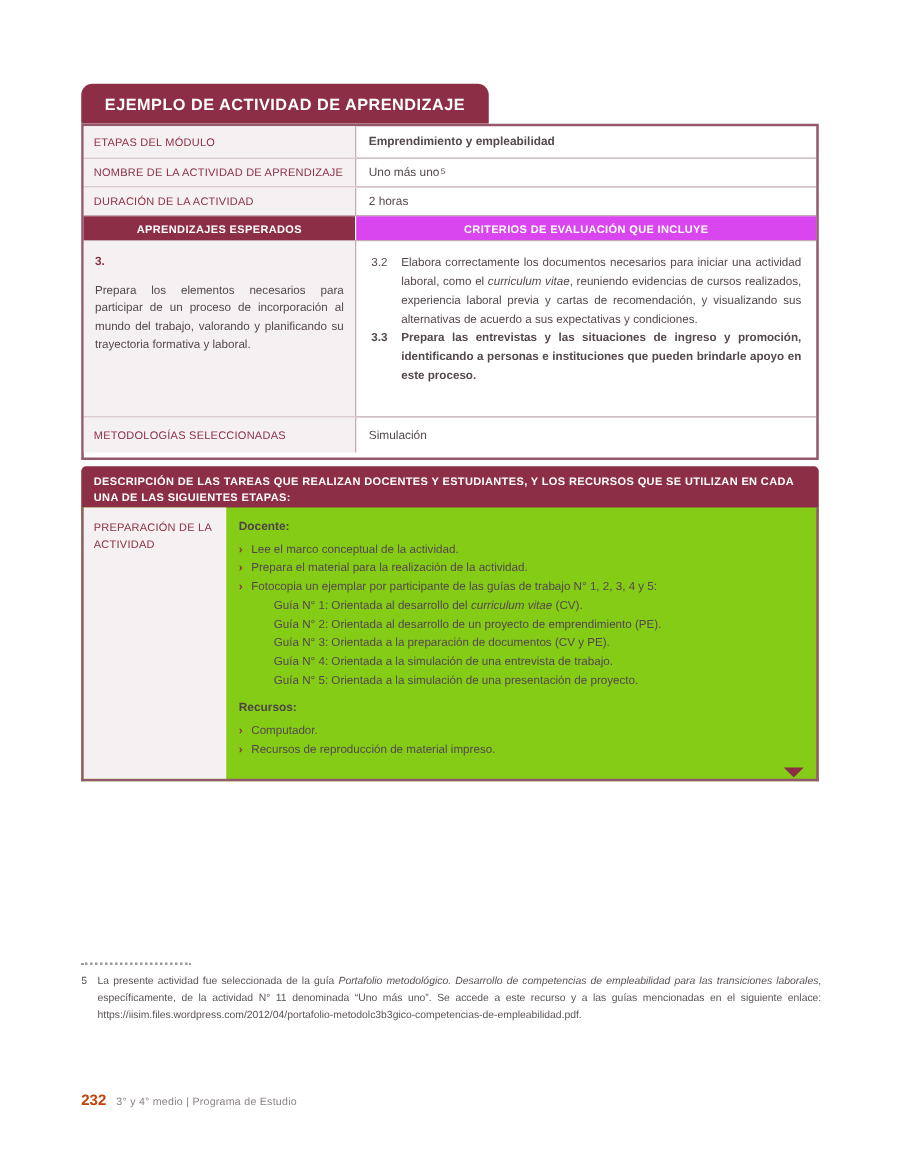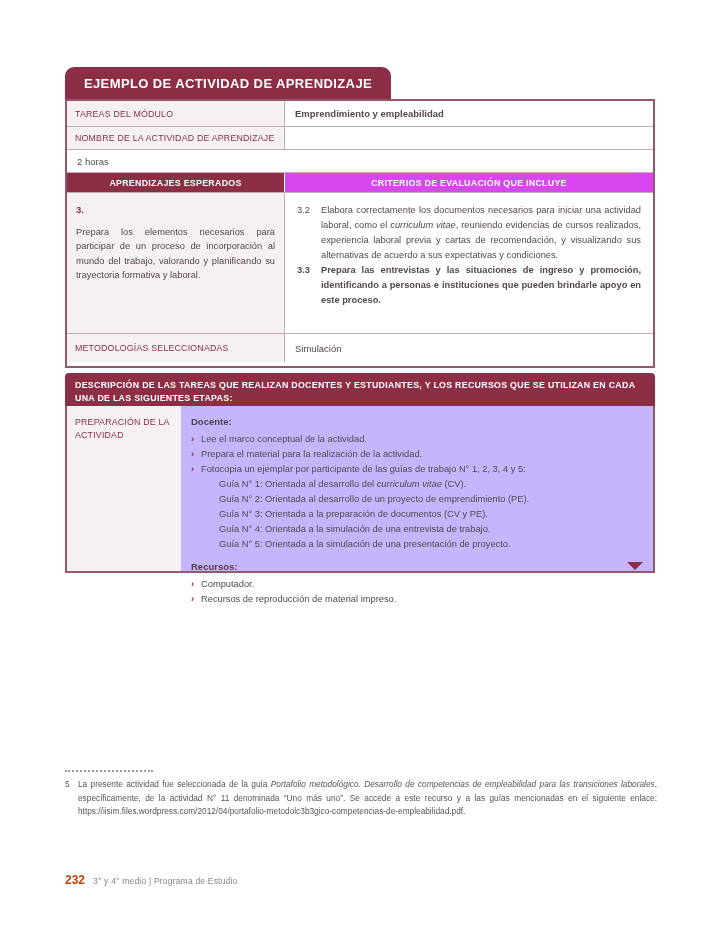--- a/index.html
+++ b/index.html
@@ -60,22 +60,22 @@
   .ital { font-style:italic; }
   
   .desc-banner {
     position:absolute; left:65px; top:373px; width:590px; height:38px;
     background:#8C2E45; border-radius:4px 4px 0 0; color:#ffffff;
     font-size:8.8px; font-weight:bold; letter-spacing:.3px; line-height:13px;
     display:flex; align-items:center; padding:2px 10px;
   }
   
   .prep-table {
-    position:absolute; left:65px; top:406px; width:590px; height:167px;
-    border:2px solid #95576B; border-top:none; background:#c4b5fd; display:flex;
+    position:absolute; left:65px; top:406px; width:590px; height:219px;
+    border:2px solid #95576B; border-top:none; background:#84cc16; display:flex;
   }
   .prep-label {
     width:114px; flex:0 0 114px; background:#F5F0F1; color:#8C2E45;
     font-size:8.8px; letter-spacing:.2px; line-height:13px; padding:10px 8px;
   }
   .prep-content { flex:1; padding:9px 14px 8px 10px; position:relative; }
   .subhead { font-weight:bold; font-size:9.5px; color:#4E4347; line-height:13px; margin-bottom:4px; }
   .subhead.mt { margin-top:8px; }
   .bullet-row { display:flex; font-size:9.3px; line-height:15px; }
   .bullet-glyph { color:#8C2E45; width:10px; flex:0 0 10px; font-weight:bold; }
@@ -100,29 +100,34 @@
 
 <div class="page">
 
   <div class="title-banner">
     <span>EJEMPLO DE ACTIVIDAD DE APRENDIZAJE</span>
   </div>
 
   <div class="info-table">
 
     <div class="it-row row-h26">
-      <div class="cell-label">TAREAS DEL MÓDULO</div>
+      <div class="cell-label">ETAPAS DEL MÓDULO</div>
       <div class="cell-value bold">Emprendimiento y empleabilidad</div>
     </div>
 
     <div class="it-row row-h23">
       <div class="cell-label">NOMBRE DE LA ACTIVIDAD DE APRENDIZAJE</div>
+      <div class="cell-value">
+        <span>Uno más uno</span>
+          <sup>5</sup>
+      </div>
     </div>
 
     <div class="it-row row-h23">
+      <div class="cell-label">DURACIÓN DE LA ACTIVIDAD</div>
       <div class="cell-value">2 horas</div>
     </div>
 
     <div class="it-row row-h24">
       <div class="head-left">APRENDIZAJES ESPERADOS</div>
       <div class="head-right">CRITERIOS DE EVALUACIÓN QUE INCLUYE</div>
     </div>
 
     <div class="it-row row-h141">
       <div class="content-left">

